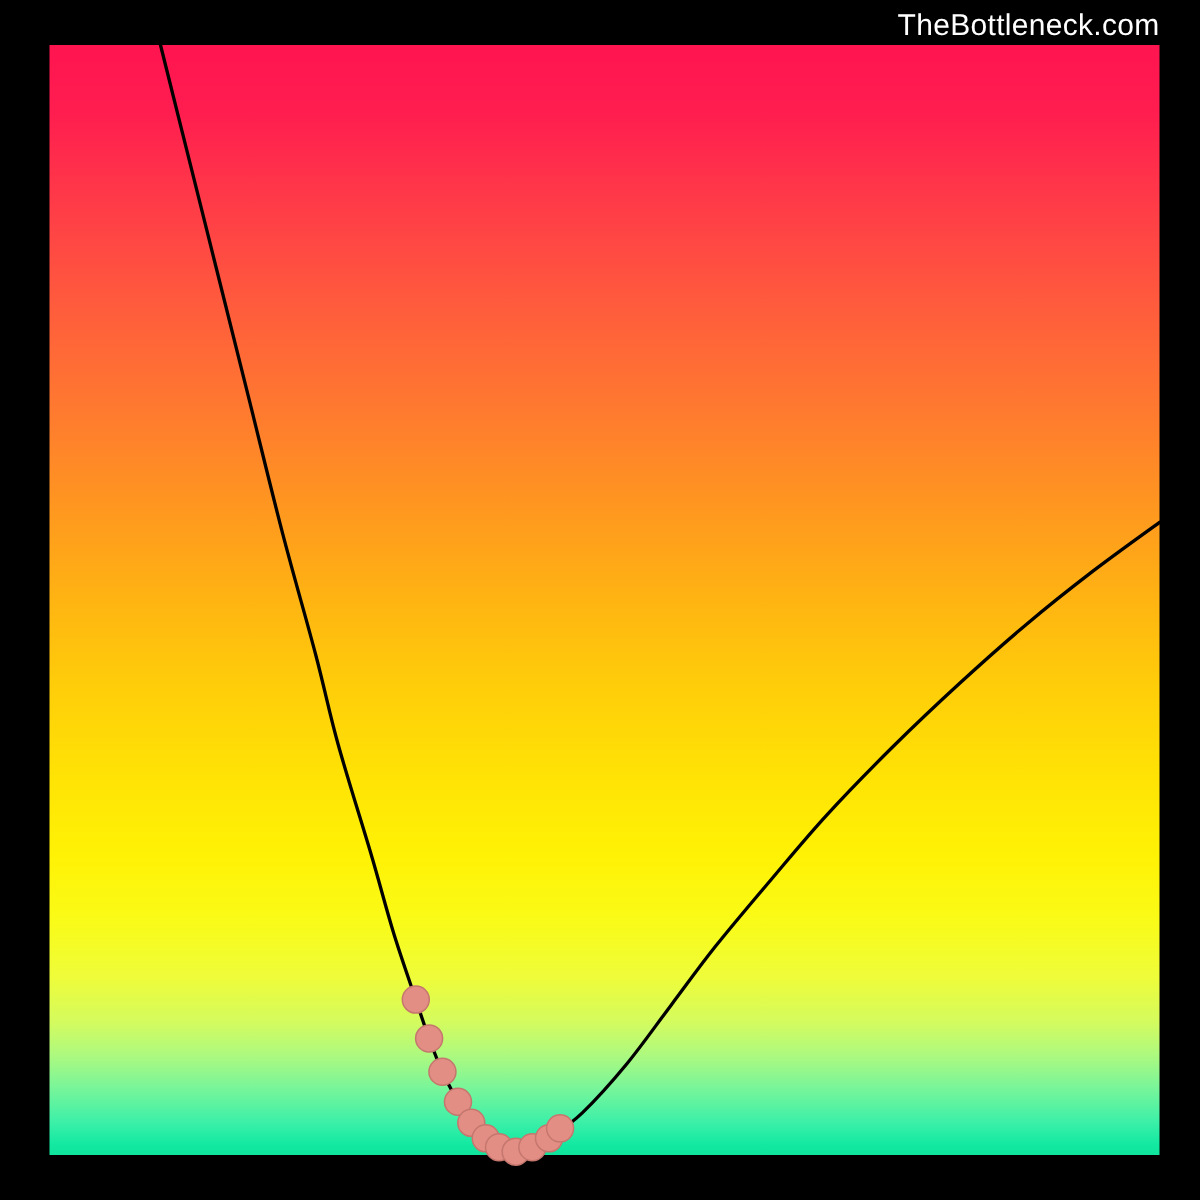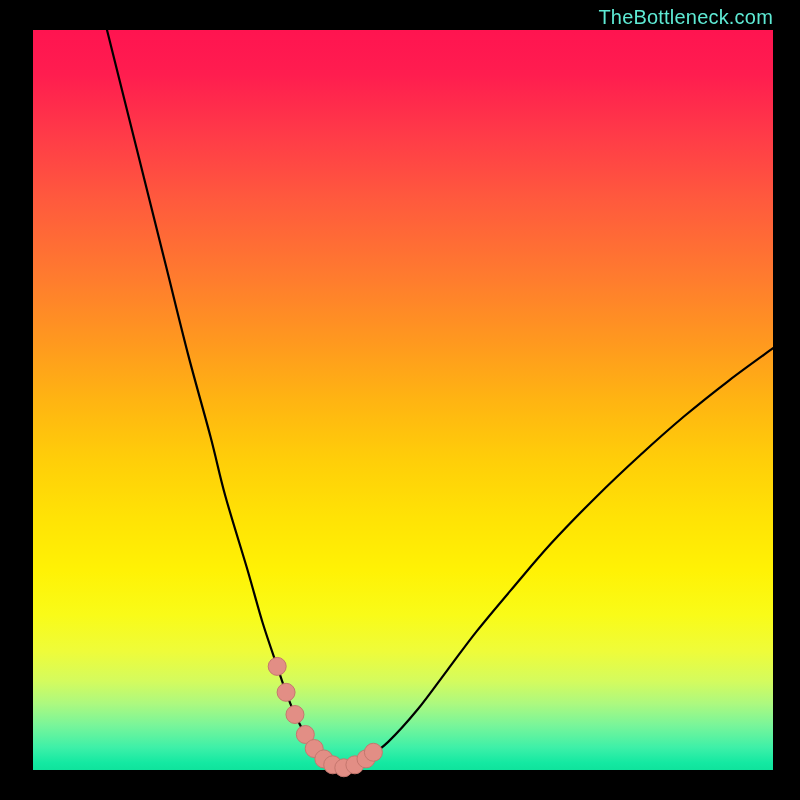--- a/index.html
+++ b/index.html
@@ -36,21 +36,21 @@
       #eefc3a 84%,
       #d4fb5e 88%,
       #adf97f 91%,
       #78f59a 94%,
       #3df0a8 97%,
       #14e9a2 99%,
       #0fe39c 100%);
   }
   .watermark {
     position: absolute;
-    color: #5eead4;
+    color: #ffffff;
     font-size: 20px;
     font-weight: 500;
     letter-spacing: 0.2px;
     text-align: right;
   }
   svg.curve {
     position: absolute;
     left: 0;
     top: 0;
     overflow: visible;

